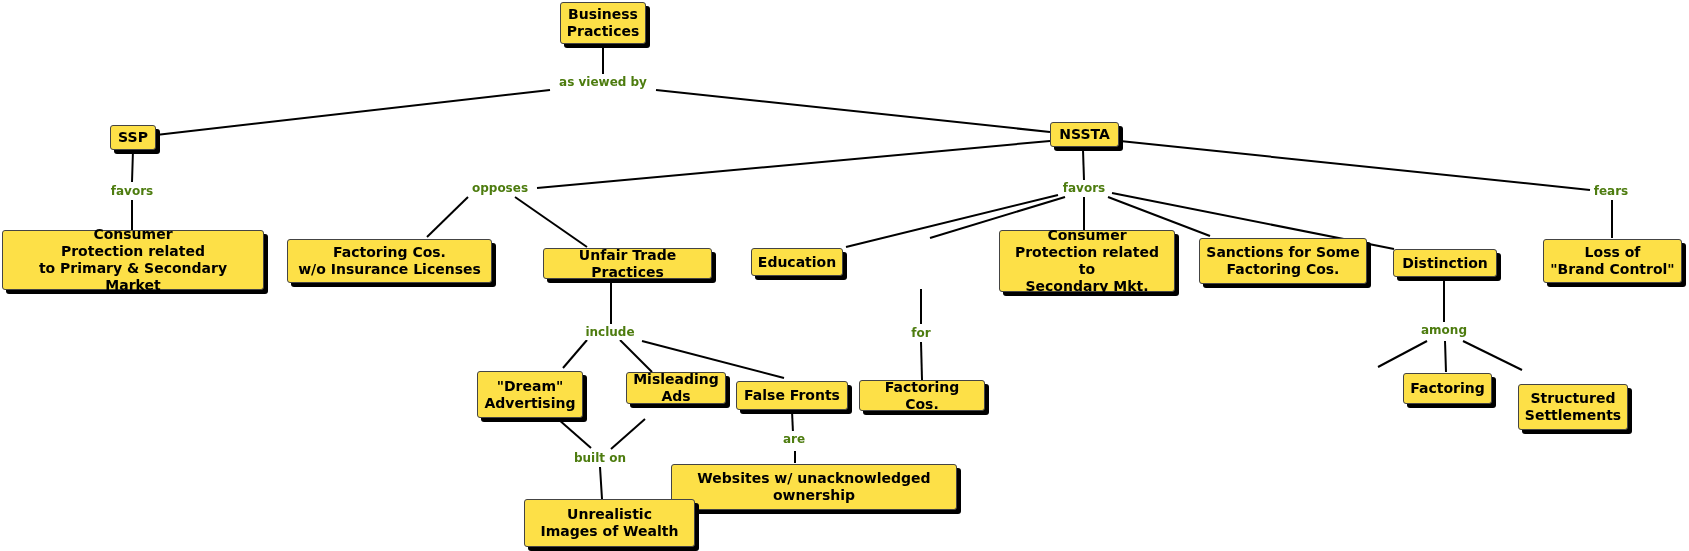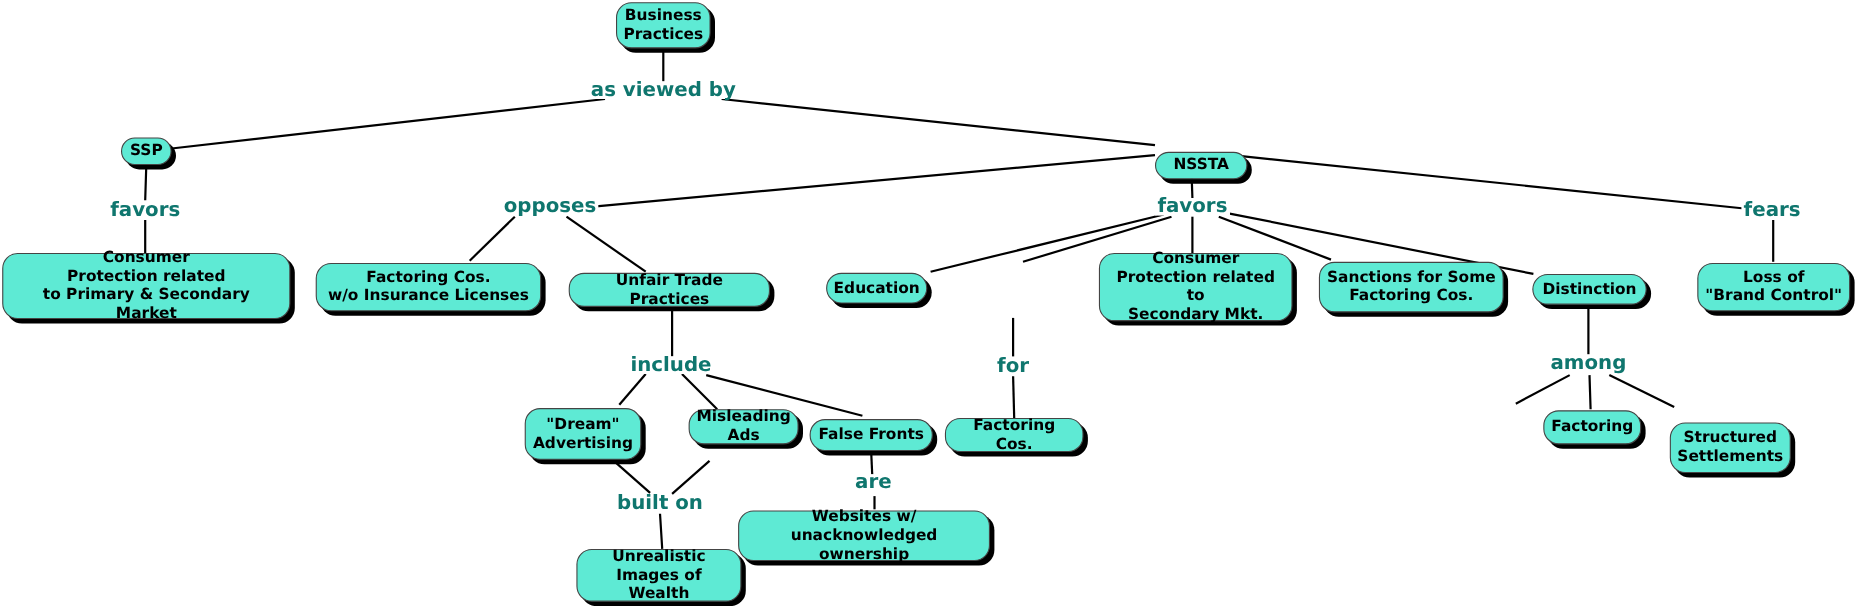--- a/index.html
+++ b/index.html
@@ -1,23 +1,23 @@
 <!DOCTYPE html>
 <html><head>
   <meta charset="utf-8">
   <style>
     html, body { margin: 0; padding: 0; background: #ffffff; }
     #canvas { position: relative; width: 1689px; height: 551px; overflow: hidden; background: #ffffff;
       font-family: "DejaVu Sans", sans-serif; }
     svg#links { position: absolute; left: 0; top: 0; width: 1689px; height: 551px; }
-    .node { position: absolute; box-sizing: border-box; background: #5eead4; border: 1px solid #444;
-      border-radius: 14px; box-shadow: 4px 4px 0 #000; color: #000; font-weight: bold; font-size: 14px;
+    .node { position: absolute; box-sizing: border-box; background: #fde047; border: 1px solid #444;
+      border-radius: 3px; box-shadow: 4px 4px 0 #000; color: #000; font-weight: bold; font-size: 14px;
       line-height: 17px; text-align: center; display: flex; align-items: center; justify-content: center;
       white-space: pre-line; padding: 2px 6px; }
-    .link-label { position: absolute; background: #ffffff; color: #0f766e; font-weight: bold; font-size: 18px;
+    .link-label { position: absolute; background: #ffffff; color: #4d7c0f; font-weight: bold; font-size: 12px;
       line-height: 16px; padding: 0 2px; white-space: nowrap; transform: translate(-50%, -50%); }
   </style>
 </head>
 <body>
 
 <div id="canvas">
   <svg id="links" stroke="#000" stroke-width="2" fill="none">
     <line x1="603" y1="44" x2="603" y2="74"></line>
     <line x1="550" y1="90" x2="156" y2="135"></line>
     <line x1="656" y1="90" x2="1050" y2="132"></line>
@@ -58,42 +58,42 @@
   <div class="link-label" style="left:1611px;top:191px;">fears</div>
   <div class="link-label" style="left:610px;top:332px;">include</div>
   <div class="link-label" style="left:921px;top:333px;">for</div>
   <div class="link-label" style="left:1444px;top:330px;">among</div>
   <div class="link-label" style="left:600px;top:458px;">built on</div>
   <div class="link-label" style="left:794px;top:439px;">are</div>
 
   <div class="node" style="left:560px;top:2px;width:86px;height:42px;">Business
 Practices</div>
   <div class="node" style="left:110px;top:125px;width:46px;height:25px;">SSP</div>
-  <div class="node" style="left:1050px;top:138px;width:84px;height:25px;">NSSTA</div>
+  <div class="node" style="left:1050px;top:122px;width:69px;height:25px;">NSSTA</div>
   <div class="node" style="left:2px;top:230px;width:262px;height:60px;">Consumer
 Protection related
 to Primary &amp; Secondary Market</div>
   <div class="node" style="left:287px;top:239px;width:205px;height:44px;">Factoring Cos.
 w/o Insurance Licenses</div>
-  <div class="node" style="left:517px;top:248px;width:183px;height:31px;">Unfair Trade Practices</div>
+  <div class="node" style="left:543px;top:248px;width:169px;height:31px;">Unfair Trade Practices</div>
   <div class="node" style="left:751px;top:248px;width:92px;height:28px;">Education</div>
   <div class="node" style="left:999px;top:230px;width:176px;height:62px;">Consumer
 Protection related to
 Secondary Mkt.</div>
   <div class="node" style="left:1199px;top:238px;width:168px;height:46px;">Sanctions for Some
 Factoring Cos.</div>
   <div class="node" style="left:1393px;top:249px;width:104px;height:28px;">Distinction</div>
   <div class="node" style="left:1543px;top:239px;width:139px;height:44px;text-align:center;">Loss of
 "Brand Control"</div>
   <div class="node" style="left:477px;top:371px;width:106px;height:47px;">"Dream"
 Advertising</div>
   <div class="node" style="left:626px;top:372px;width:100px;height:32px;">Misleading
 Ads</div>
   <div class="node" style="left:736px;top:381px;width:112px;height:29px;">False Fronts</div>
   <div class="node" style="left:859px;top:380px;width:126px;height:31px;">Factoring Cos.</div>
-  <div class="node" style="left:671px;top:464px;width:229px;height:46px;">Websites w/ unacknowledged
+  <div class="node" style="left:671px;top:464px;width:286px;height:46px;">Websites w/ unacknowledged
 ownership</div>
-  <div class="node" style="left:524px;top:499px;width:150px;height:48px;">Unrealistic
+  <div class="node" style="left:524px;top:499px;width:171px;height:48px;">Unrealistic
 Images of Wealth</div>
   <div class="node" style="left:1403px;top:373px;width:89px;height:31px;">Factoring</div>
   <div class="node" style="left:1518px;top:370px;width:110px;height:46px;margin-top:14px;">Structured
 Settlements</div>
 </div>
 
 </body></html>

